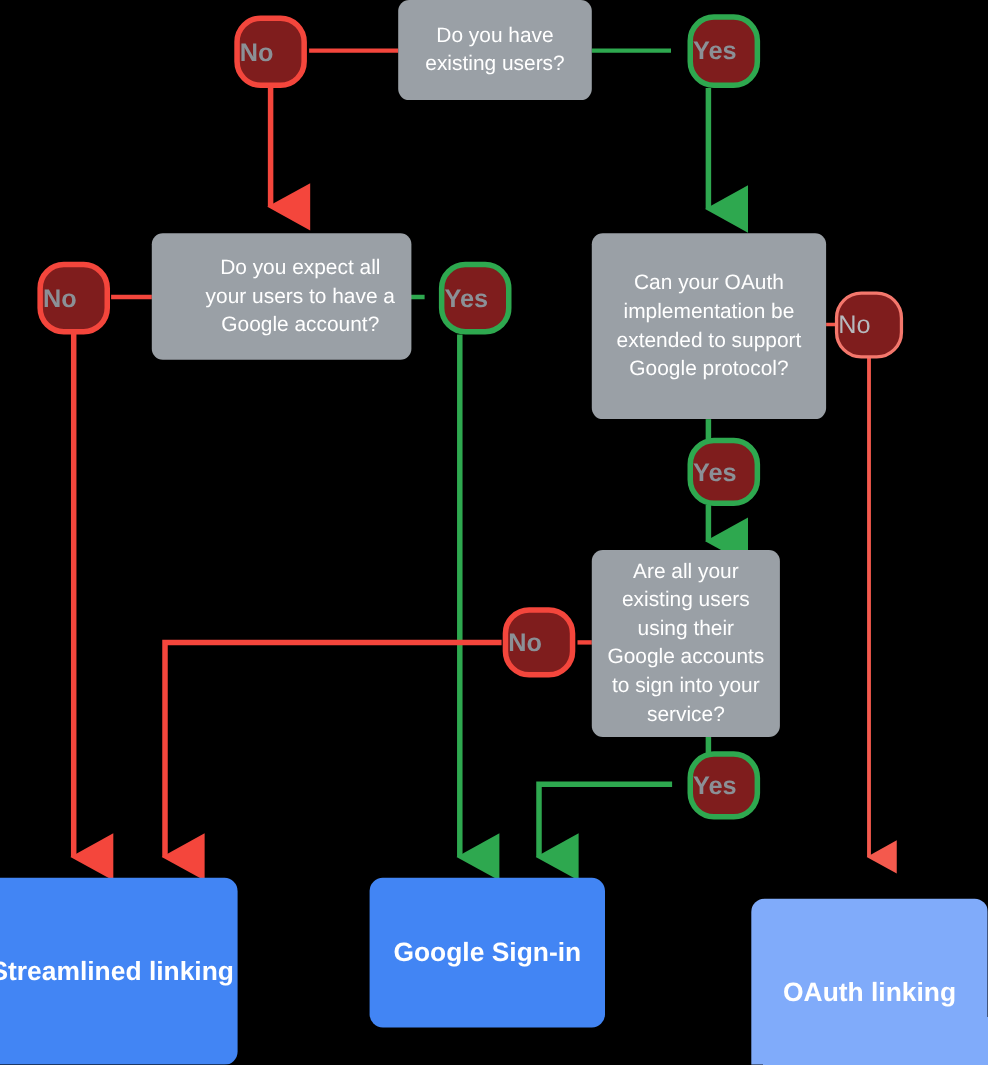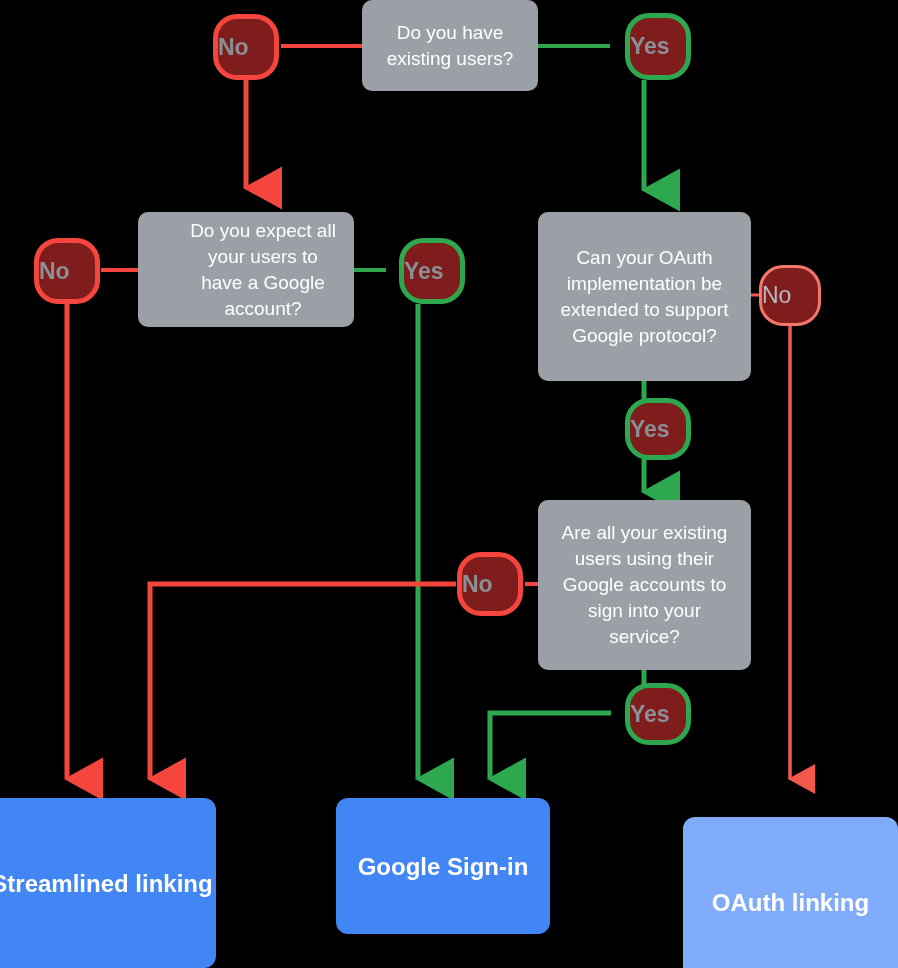--- a/index.html
+++ b/index.html
@@ -147,29 +147,29 @@
     <g>
       <path d="M644,670 L644,685" stroke="#2ea84f" stroke-width="5" fill="none"></path>
       <path d="M611,713 L490,713 L490,779" stroke="#2ea84f" stroke-width="5" fill="none" marker-end="url(#arrow-green)"></path>
     </g>
   </svg>
 
   <div class="decision" style="left:362px; top:0px; width:176px; height:91px;">
     <span>Do you have existing users?</span>
   </div>
 
-  <div class="decision" style="left:138px; top:212px; width:216px; height:115px;padding-left:48px;">
+  <div class="decision" style="left:138px; top:212px; width:236px; height:115px;padding-left:48px;">
     <span>Do you expect all your users to have a Google account?</span>
   </div>
 
   <div class="decision" style="left:538px; top:212px; width:213px; height:169px;">
     <span>Can your OAuth implementation be extended to support Google protocol?</span>
   </div>
 
-  <div class="decision" style="left:538px; top:500px; width:213px; height:170px;">
+  <div class="decision" style="left:538px; top:500px; width:171px; height:170px;">
     <span>Are all your existing users using their Google accounts to sign into your service?</span>
   </div>
 
   <div class="badge no" style="left:213px; top:14px; width:66px; height:66px;">
     <span>No</span>
   </div>
 
   <div class="badge yes" style="left:611px; top:13px; width:66px; height:67px;">
     <span>Yes</span>
   </div>

